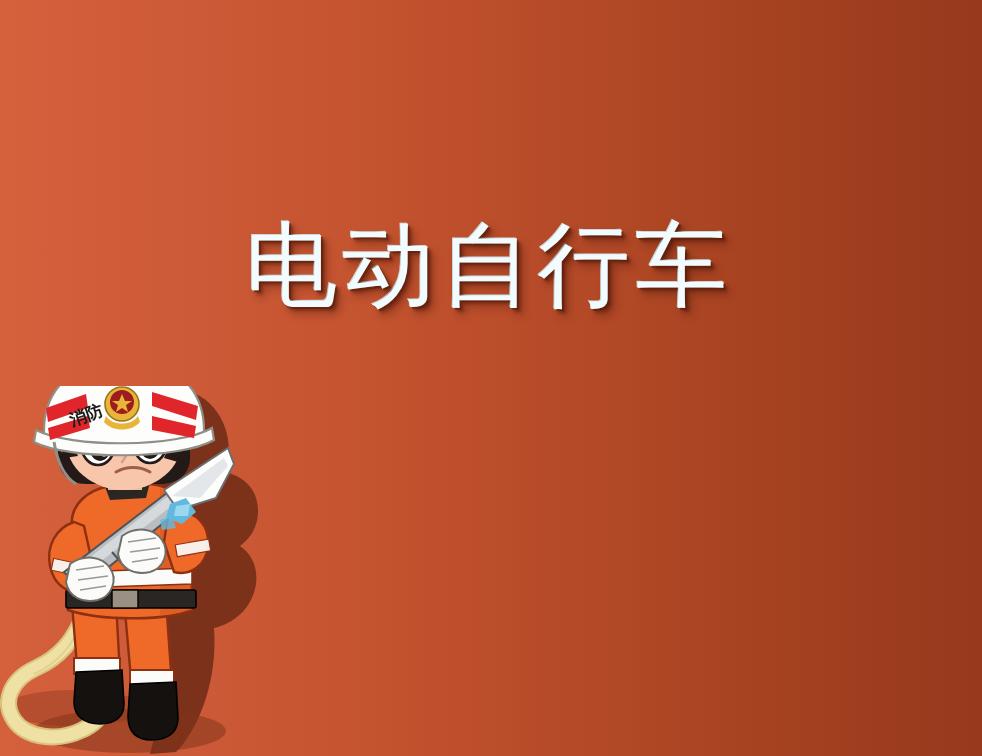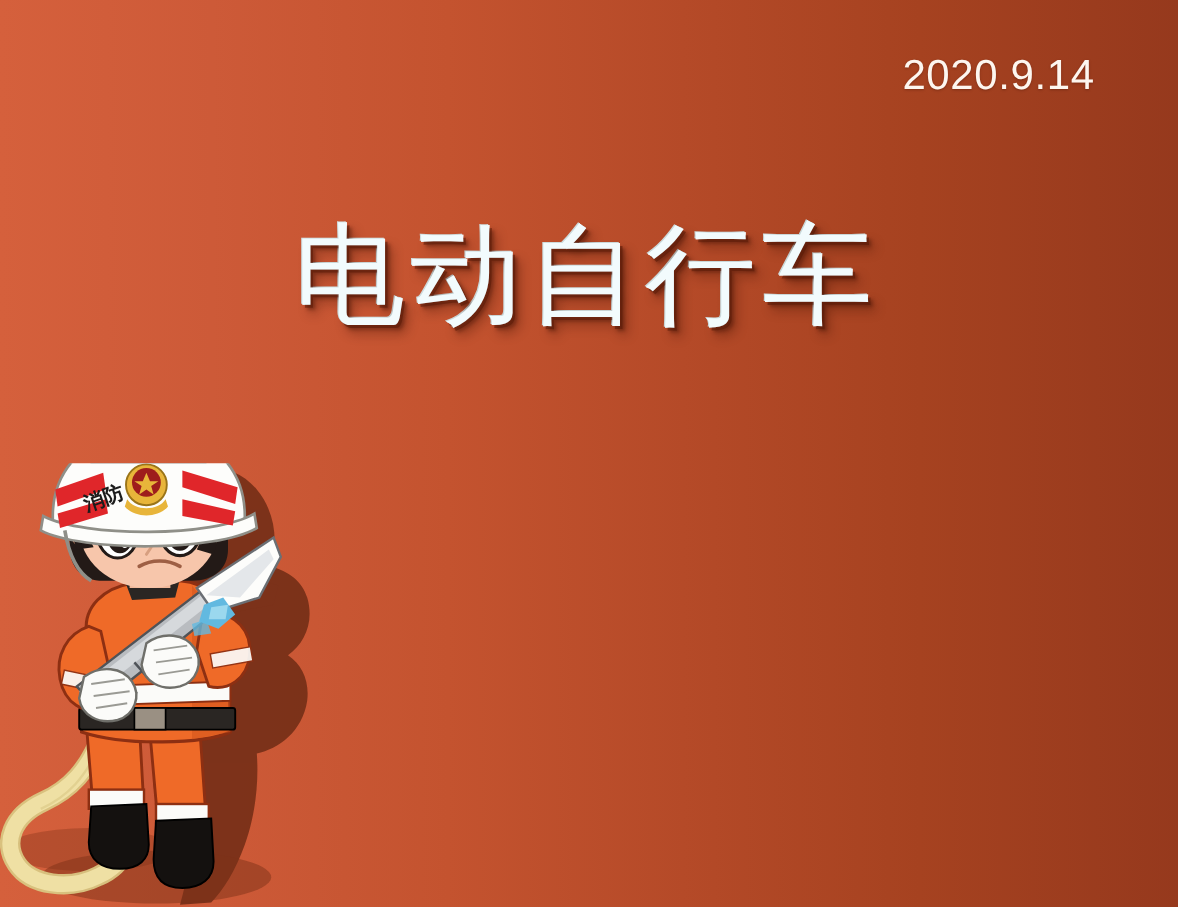--- a/index.html
+++ b/index.html
@@ -60,20 +60,21 @@
        6px 7px 9px rgba(55,14,4,0.35),
       -1px -1px 0px rgba(210,245,252,0.85);
     background: linear-gradient(to bottom,
         #ffffff 0%,
         #f4fdff 30%,
         #dff2f7 58%,
         #bcd9e2 82%,
         #a9c9d4 100%);
     -webkit-background-clip: text;
     background-clip: text;
+    margin-top: 36px;
   }
   #title-line-1 {
     font-size: 92px;
     line-height: 104px;
     margin-right: 4px;
   }
   #title-line-2 {
     font-size: 92px;
     line-height: 106px;
     margin-left: 2px;
@@ -87,21 +88,20 @@
     width: 330px;
     height: 370px;
   }
   #firefighter svg { display: block; }
 </style>
 </head>
 <body>
 
 <div id="slide">
 
-  <div id="date-label">2020.9.14</div>
 
   <div id="title-block">
     <span class="title-line" id="title-line-1">电动自行车</span>
   </div>
 
   <div id="firefighter">
     <svg viewBox="0 0 330 370" width="330" height="370" xmlns="http://www.w3.org/2000/svg">
 
       <g opacity="0.82">
         <path fill="#6b2a14" d="

